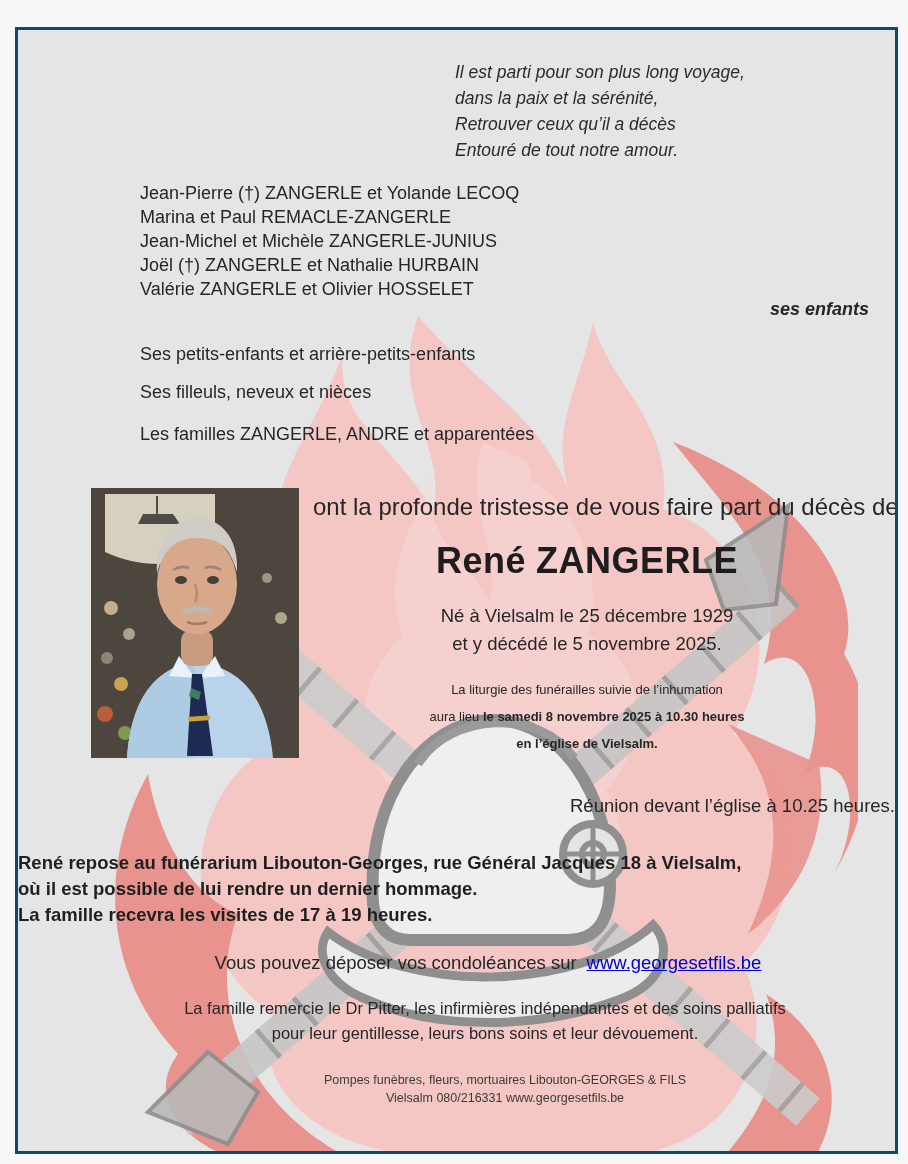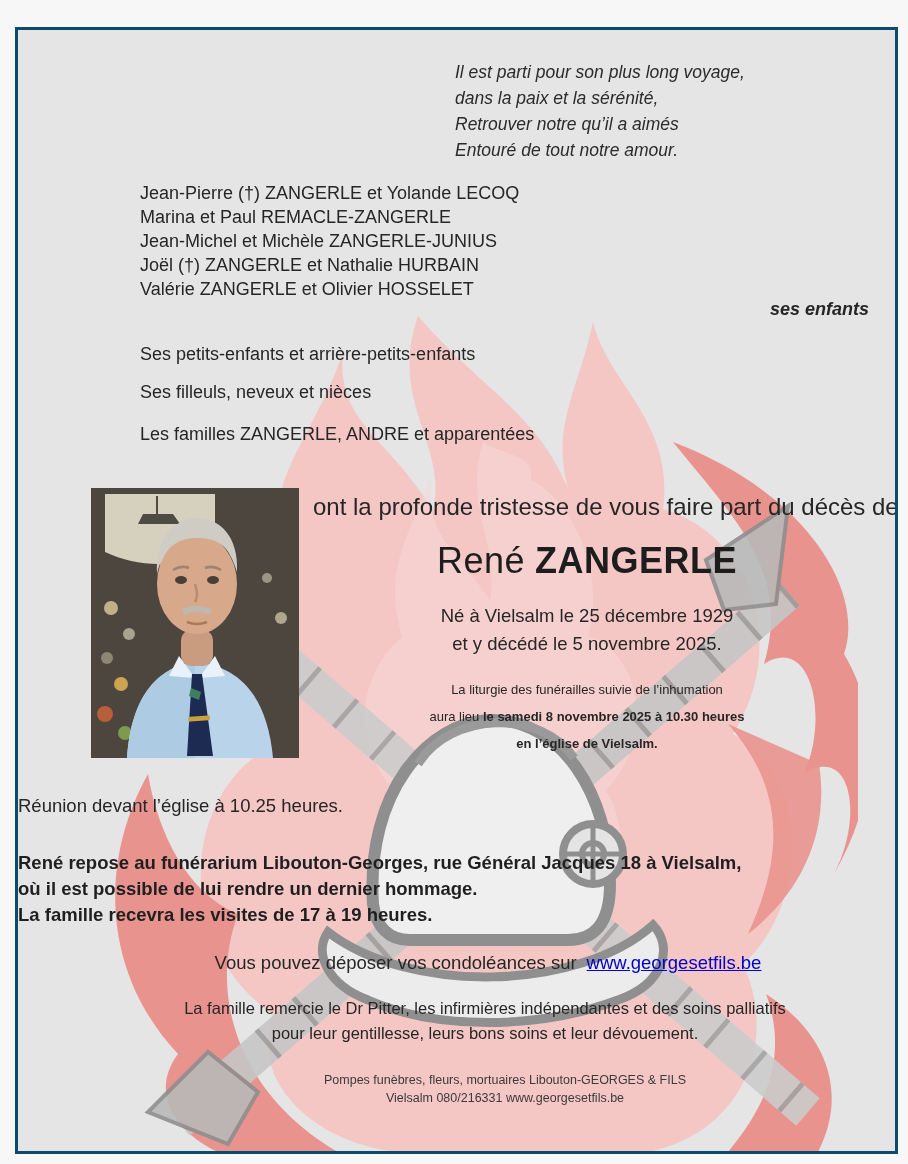--- a/index.html
+++ b/index.html
@@ -28,28 +28,28 @@
   .grandchildren{left:122px;top:314px;font-size:18px;}
   .godchildren{left:122px;top:352px;font-size:18px;}
   .families{left:122px;top:394px;font-size:18px;}
 
   .photo{left:73px;top:458px;width:208px;height:270px;}
   .photo svg{display:block;}
 
   .announce{left:295px;top:463px;width:548px;text-align:center;}
   .announce .intro{font-size:24px;}
   .announce .deceased-name{margin-top:18px;font-size:36px;line-height:44px;letter-spacing:0.5px;color:#1d1d1d;}
-  .announce .deceased-name .fn{font-weight:400;margin-right:10px;margin-top:32px;}
+  .announce .deceased-name .fn{font-weight:700;margin-right:10px;margin-top:32px;}
   .announce .deceased-name .ln{font-weight:700;}
   .announce .widower{font-size:19px;margin-top:2px;}
   .announce .dates{margin-top:19px;font-size:18.5px;line-height:28px;}
   .announce .liturgy{margin-top:18px;font-size:13px;line-height:27px;}
   .announce .liturgy b{font-weight:700;}
 
-  .meeting{left:0;right:0;top:765px;text-align:left;font-size:18.5px;}
+  .meeting{left:0;right:0;top:765px;text-align:right;font-size:18.5px;}
   .repose{left:0;right:0;top:820px;text-align:left;font-size:18.5px;font-weight:700;line-height:26px;color:#1f1f1f;}
   .condolences{left:63px;right:0;top:922px;text-align:center;font-size:18.5px;}
   .condolences a{color:#0000cc;text-decoration:underline;margin-left:10px;}
   .thanks{left:57px;right:0;top:966px;text-align:center;font-size:16.5px;line-height:25px;}
   .footer{left:97px;right:0;top:1041px;text-align:center;font-size:12.5px;line-height:18px;color:#3a3a3a;}
 </style>
 </head>
 <body>
 
 <div class="page">
@@ -118,21 +118,21 @@
         <line x1="475" y1="562" x2="535" y2="562" stroke="#8f8f8f" stroke-width="5"></line>
       </g>
     </svg>
   </div>
 
   <div class="content">
 
     <div class="abs epitaph">
       <div class="line">Il est parti pour son plus long voyage,</div>
       <div class="line">dans la paix et la sérénité,</div>
-      <div class="line">Retrouver notre qu’il a aimés</div>
+      <div class="line">Retrouver ceux qu’il a décès</div>
       <div class="line">Entouré de tout notre amour.</div>
     </div>
 
     <div class="abs names">
       <div class="line">Jean-Pierre (†) ZANGERLE et Yolande LECOQ</div>
       <div class="line">Marina et Paul REMACLE-ZANGERLE</div>
       <div class="line">Jean-Michel et Michèle ZANGERLE-JUNIUS</div>
       <div class="line">Joël (†) ZANGERLE et Nathalie HURBAIN</div>
       <div class="line">Valérie ZANGERLE et Olivier HOSSELET</div>
     </div>

